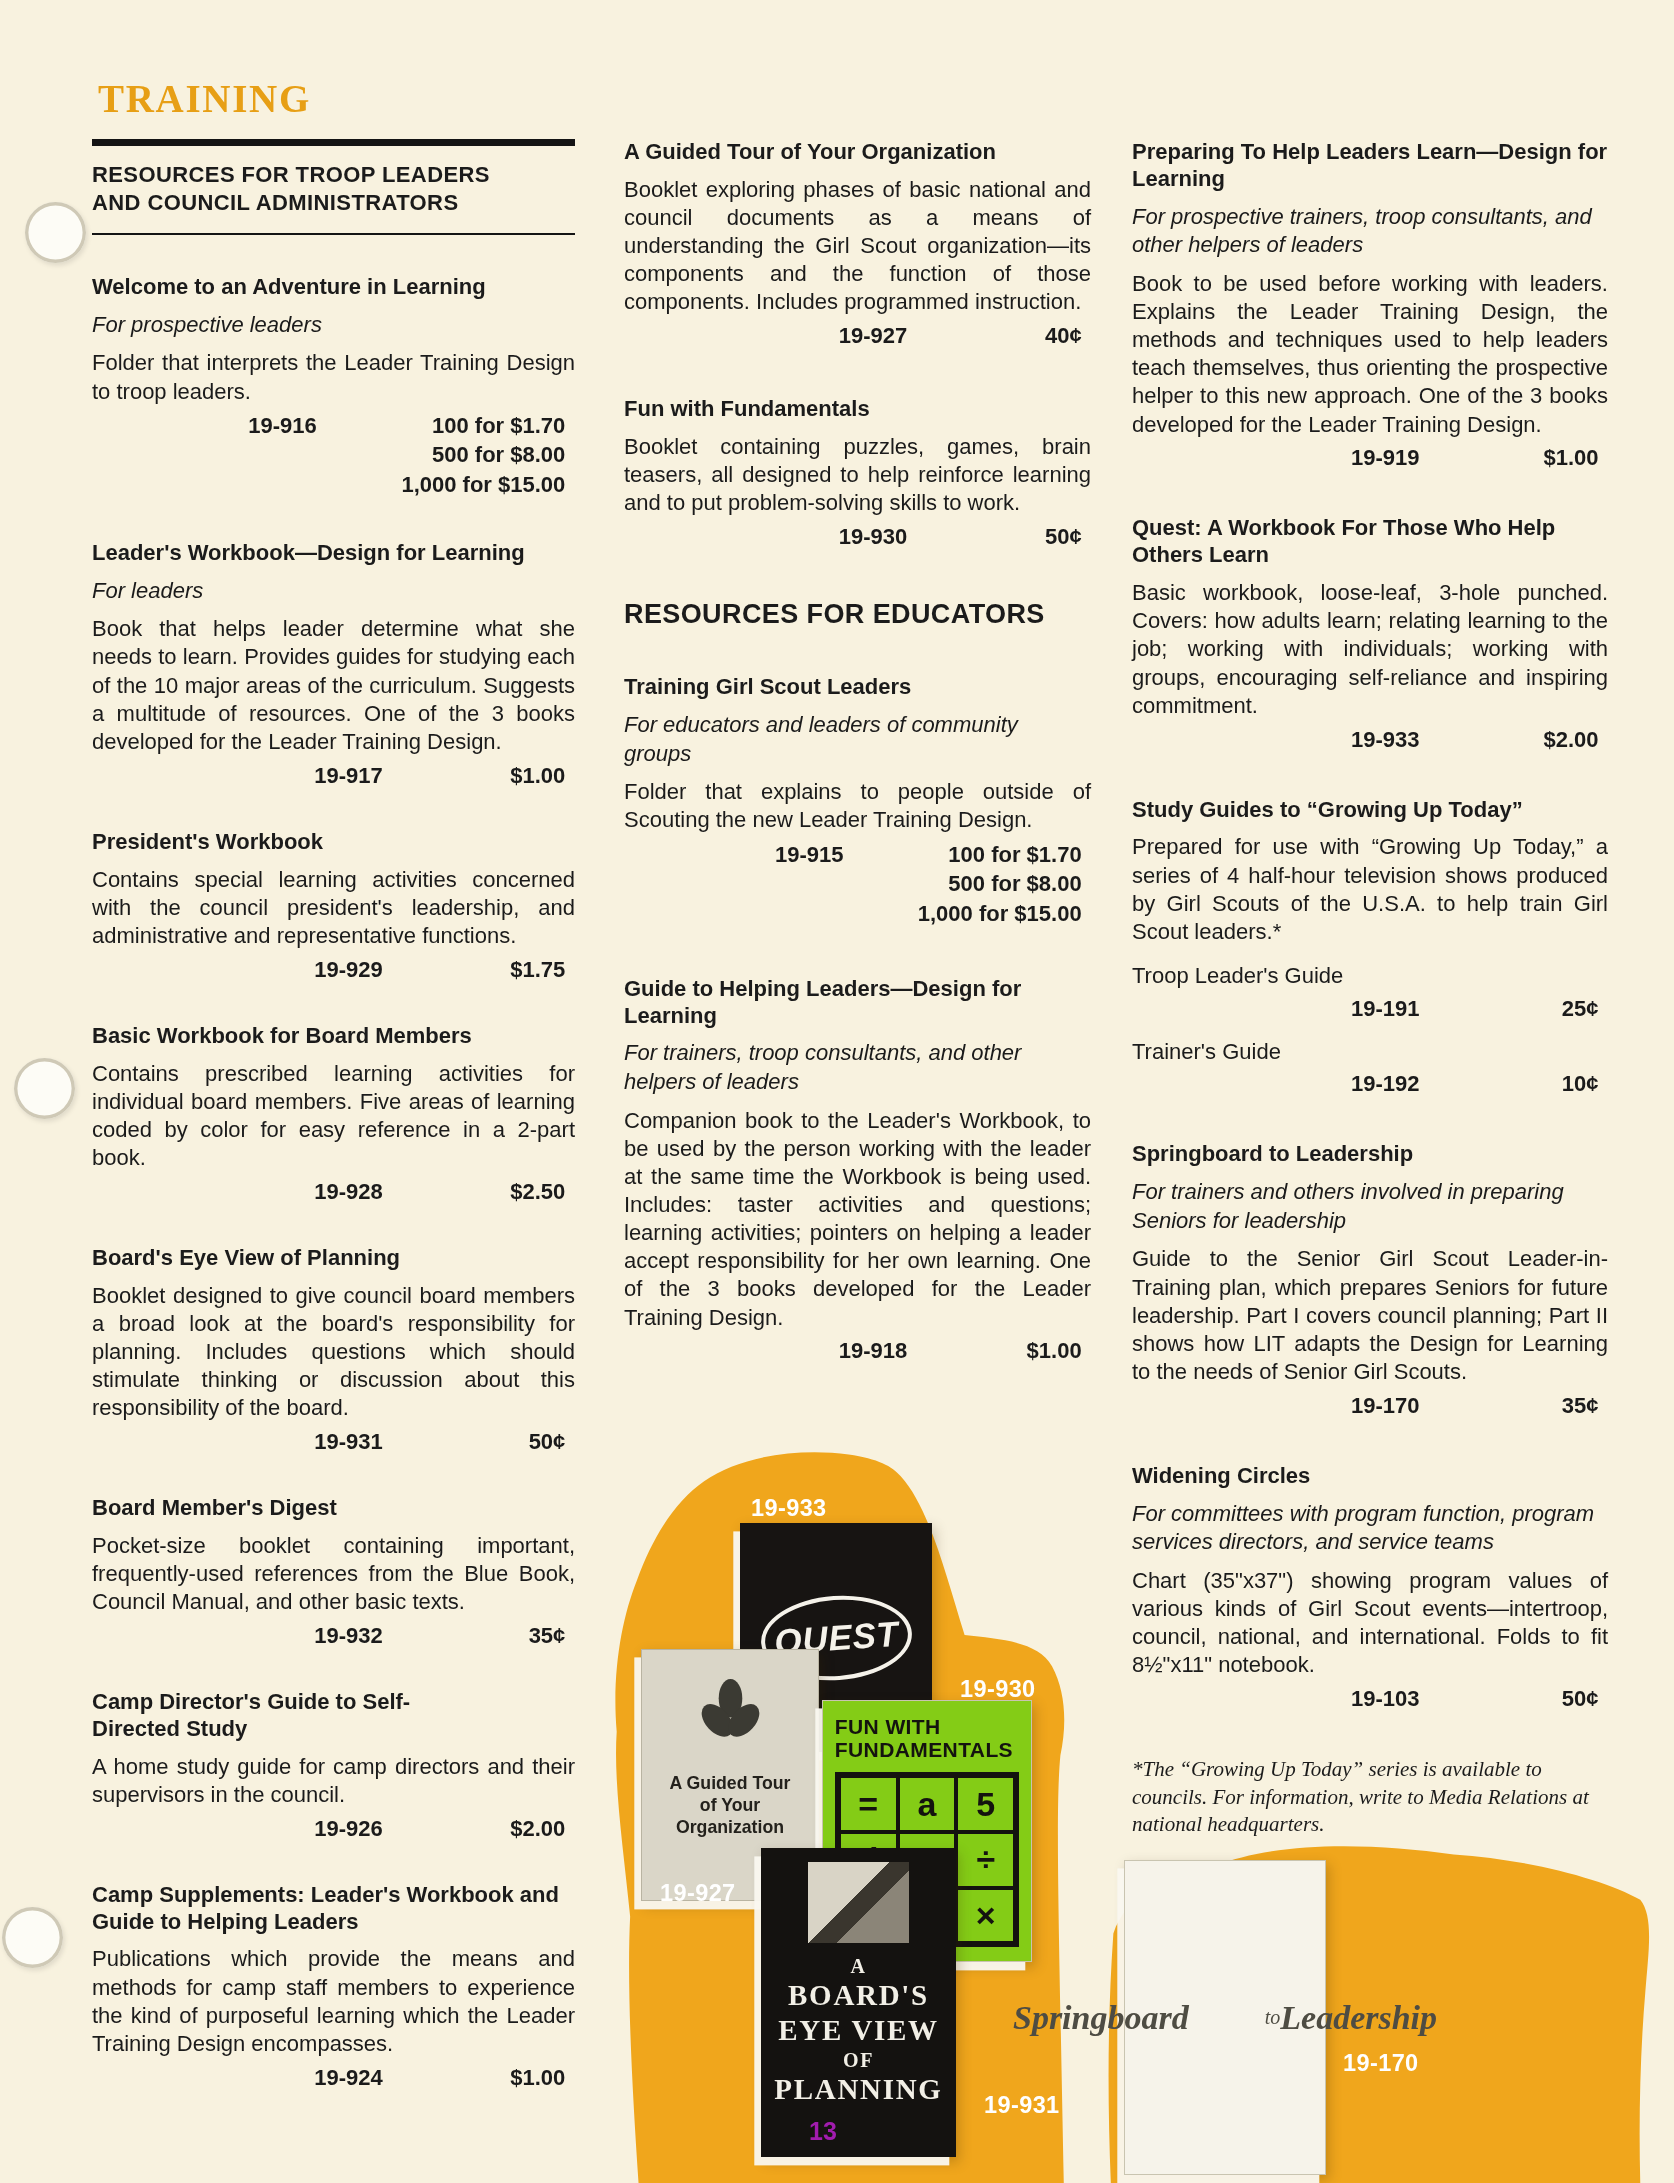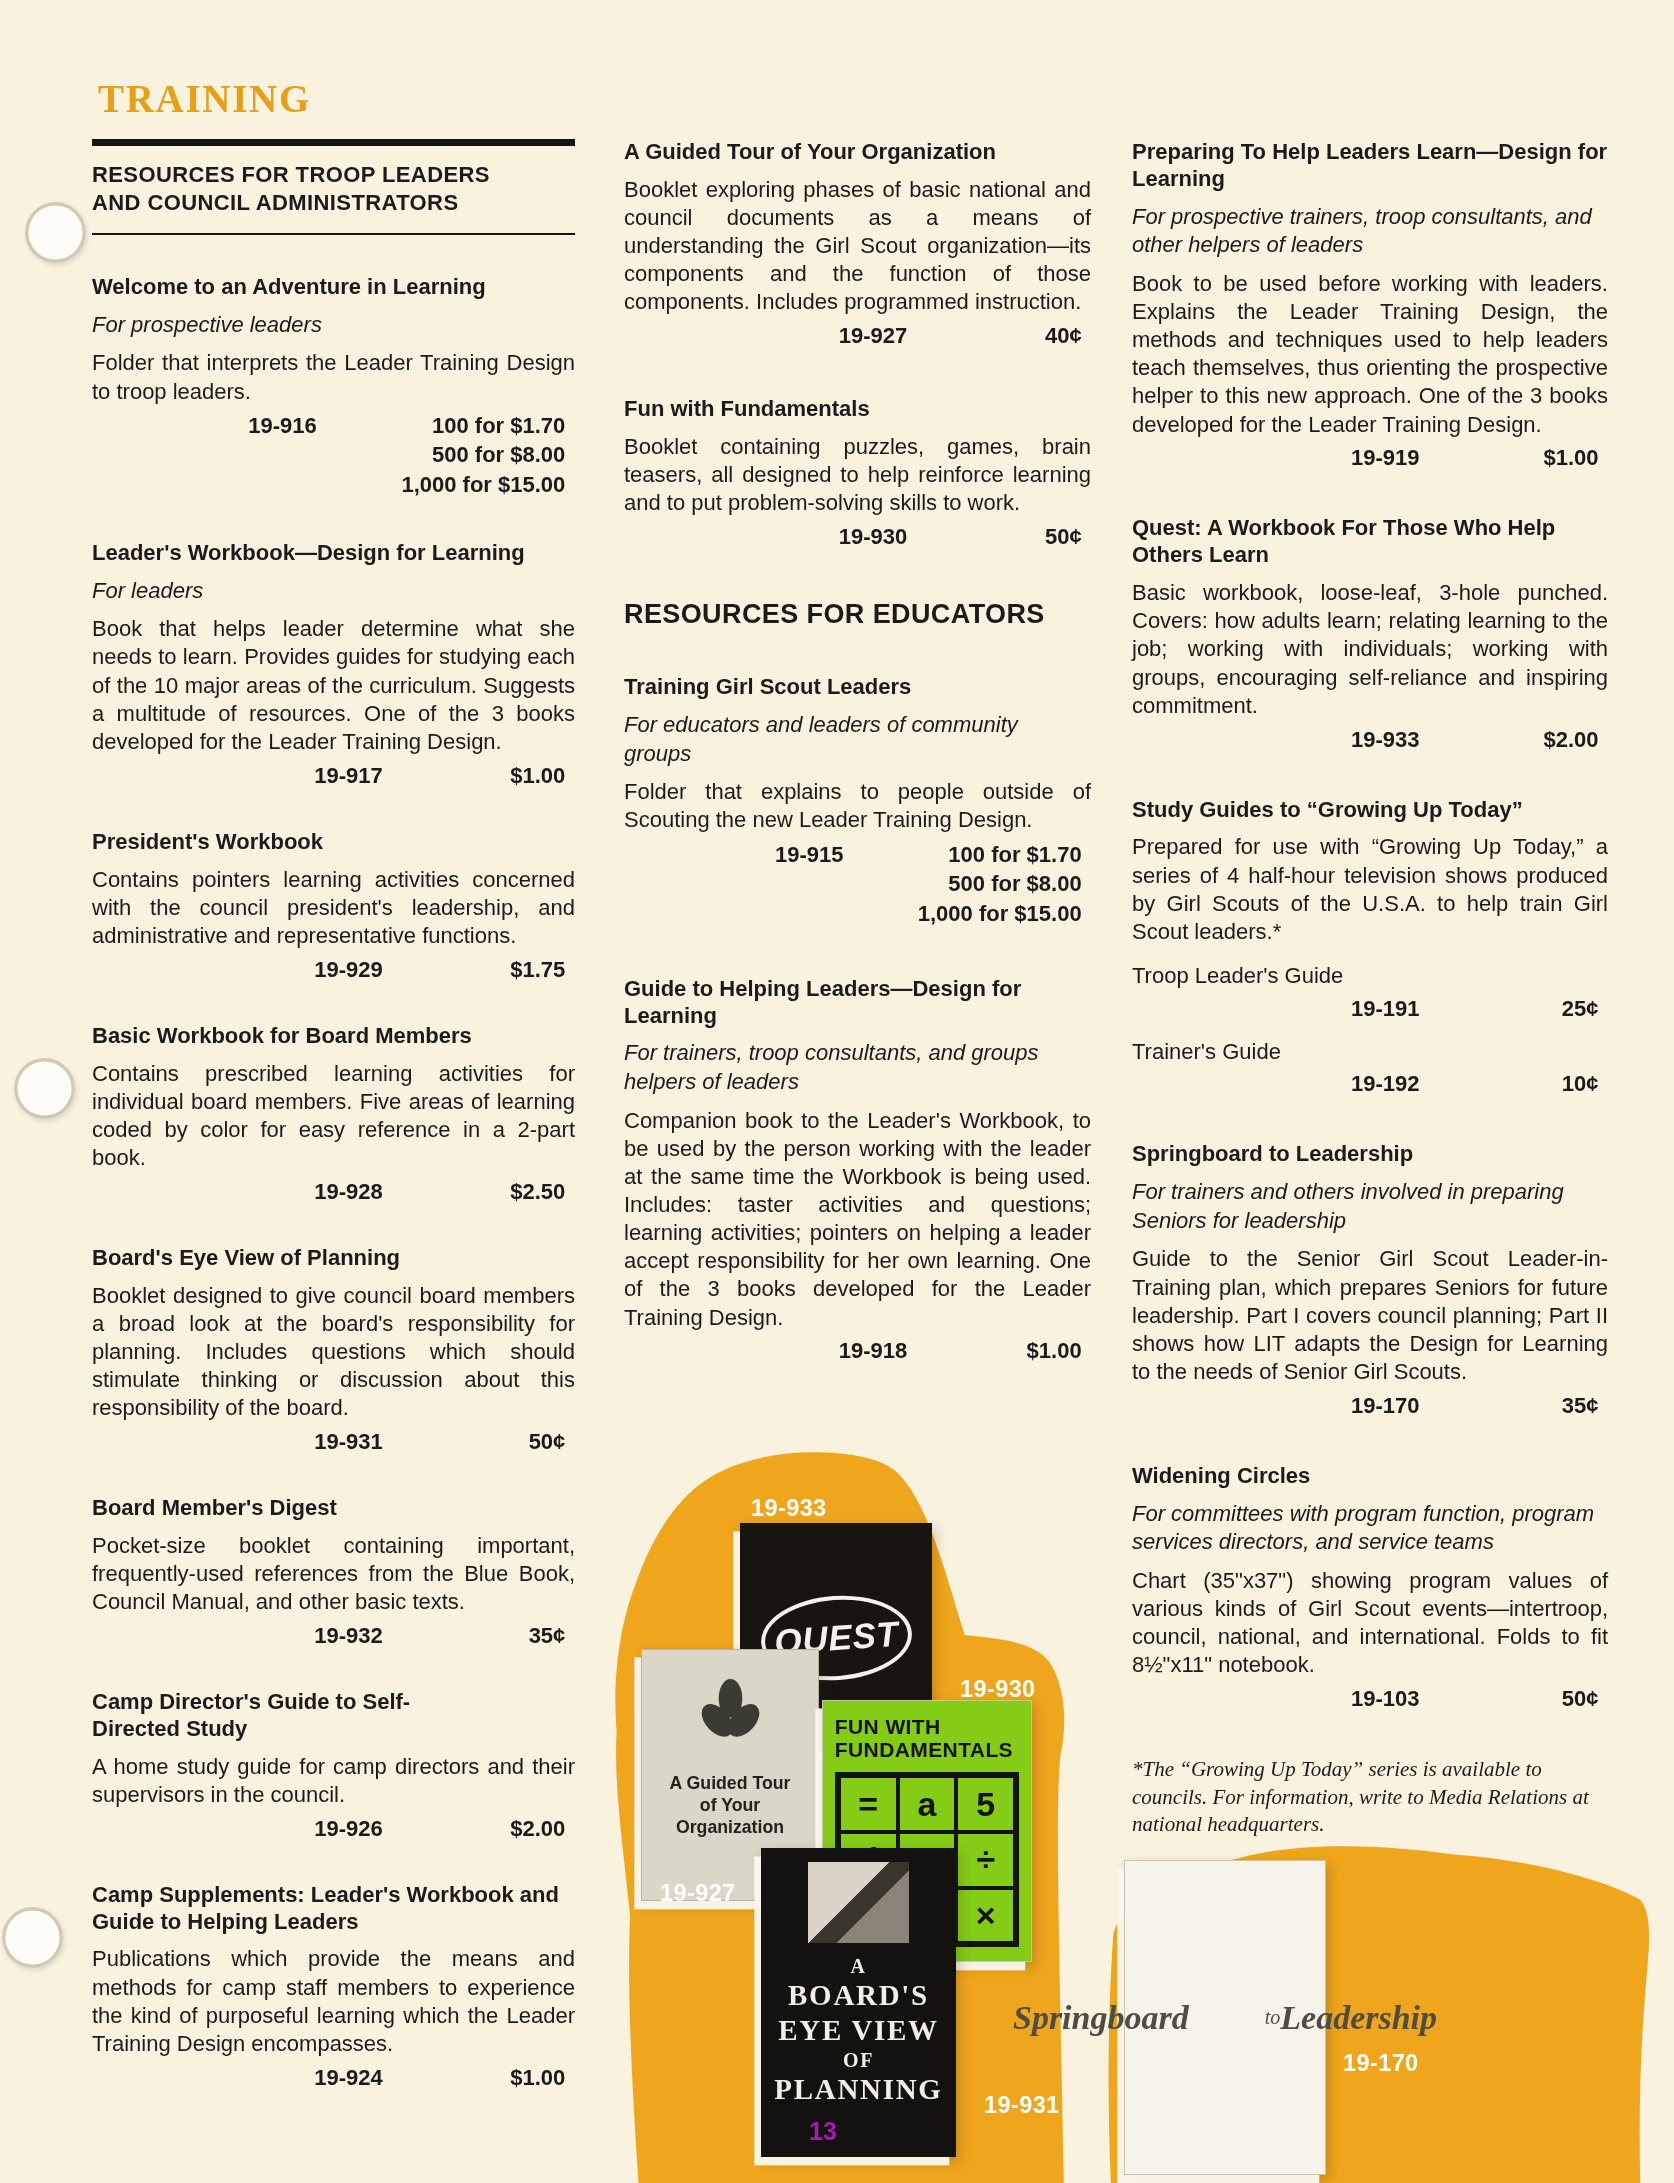--- a/index.html
+++ b/index.html
@@ -173,21 +173,21 @@
     <p class="aud">For leaders</p>
     <p class="body">Book that helps leader determine what she needs to learn. Provides guides for studying each of the 10 major areas of the curriculum. Suggests a multitude of resources. One of the 3 books developed for the Leader Training Design.</p>
     <div class="pl">
       <span class="code">19-917</span>
       <span class="price">$1.00</span>
     </div>
   </section>
 
   <section class="entry">
     <h3 class="t">President's Workbook</h3>
-    <p class="body">Contains pointers learning activities concerned with the council president's leadership, and administrative and representative functions.</p>
+    <p class="body">Contains special learning activities concerned with the council president's leadership, and administrative and representative functions.</p>
     <div class="pl">
       <span class="code">19-929</span>
       <span class="price">$1.75</span>
     </div>
   </section>
 
   <section class="entry">
     <h3 class="t">Basic Workbook for Board Members</h3>
     <p class="body">Contains prescribed learning activities for individual board members. Five areas of learning coded by color for easy reference in a 2-part book.</p>
     <div class="pl">
@@ -267,21 +267,21 @@
         <span class="price">500 for $8.00</span>
       </div>
       <div class="row">
         <span class="price">1,000 for $15.00</span>
       </div>
     </div>
   </section>
 
   <section class="entry">
     <h3 class="t">Guide to Helping Leaders—Design for Learning</h3>
-    <p class="aud">For trainers, troop consultants, and groups helpers of leaders</p>
+    <p class="aud">For trainers, troop consultants, and other helpers of leaders</p>
     <p class="body">Companion book to the Leader's Workbook, to be used by the person working with the leader at the same time the Workbook is being used. Includes: taster activities and questions; learning activities; pointers on helping a leader accept responsibility for her own learning. One of the 3 books developed for the Leader Training Design.</p>
     <div class="pl">
       <span class="code">19-918</span>
       <span class="price">$1.00</span>
     </div>
   </section>
 </div>
 
 <div class="col col3">
   <section class="entry">

